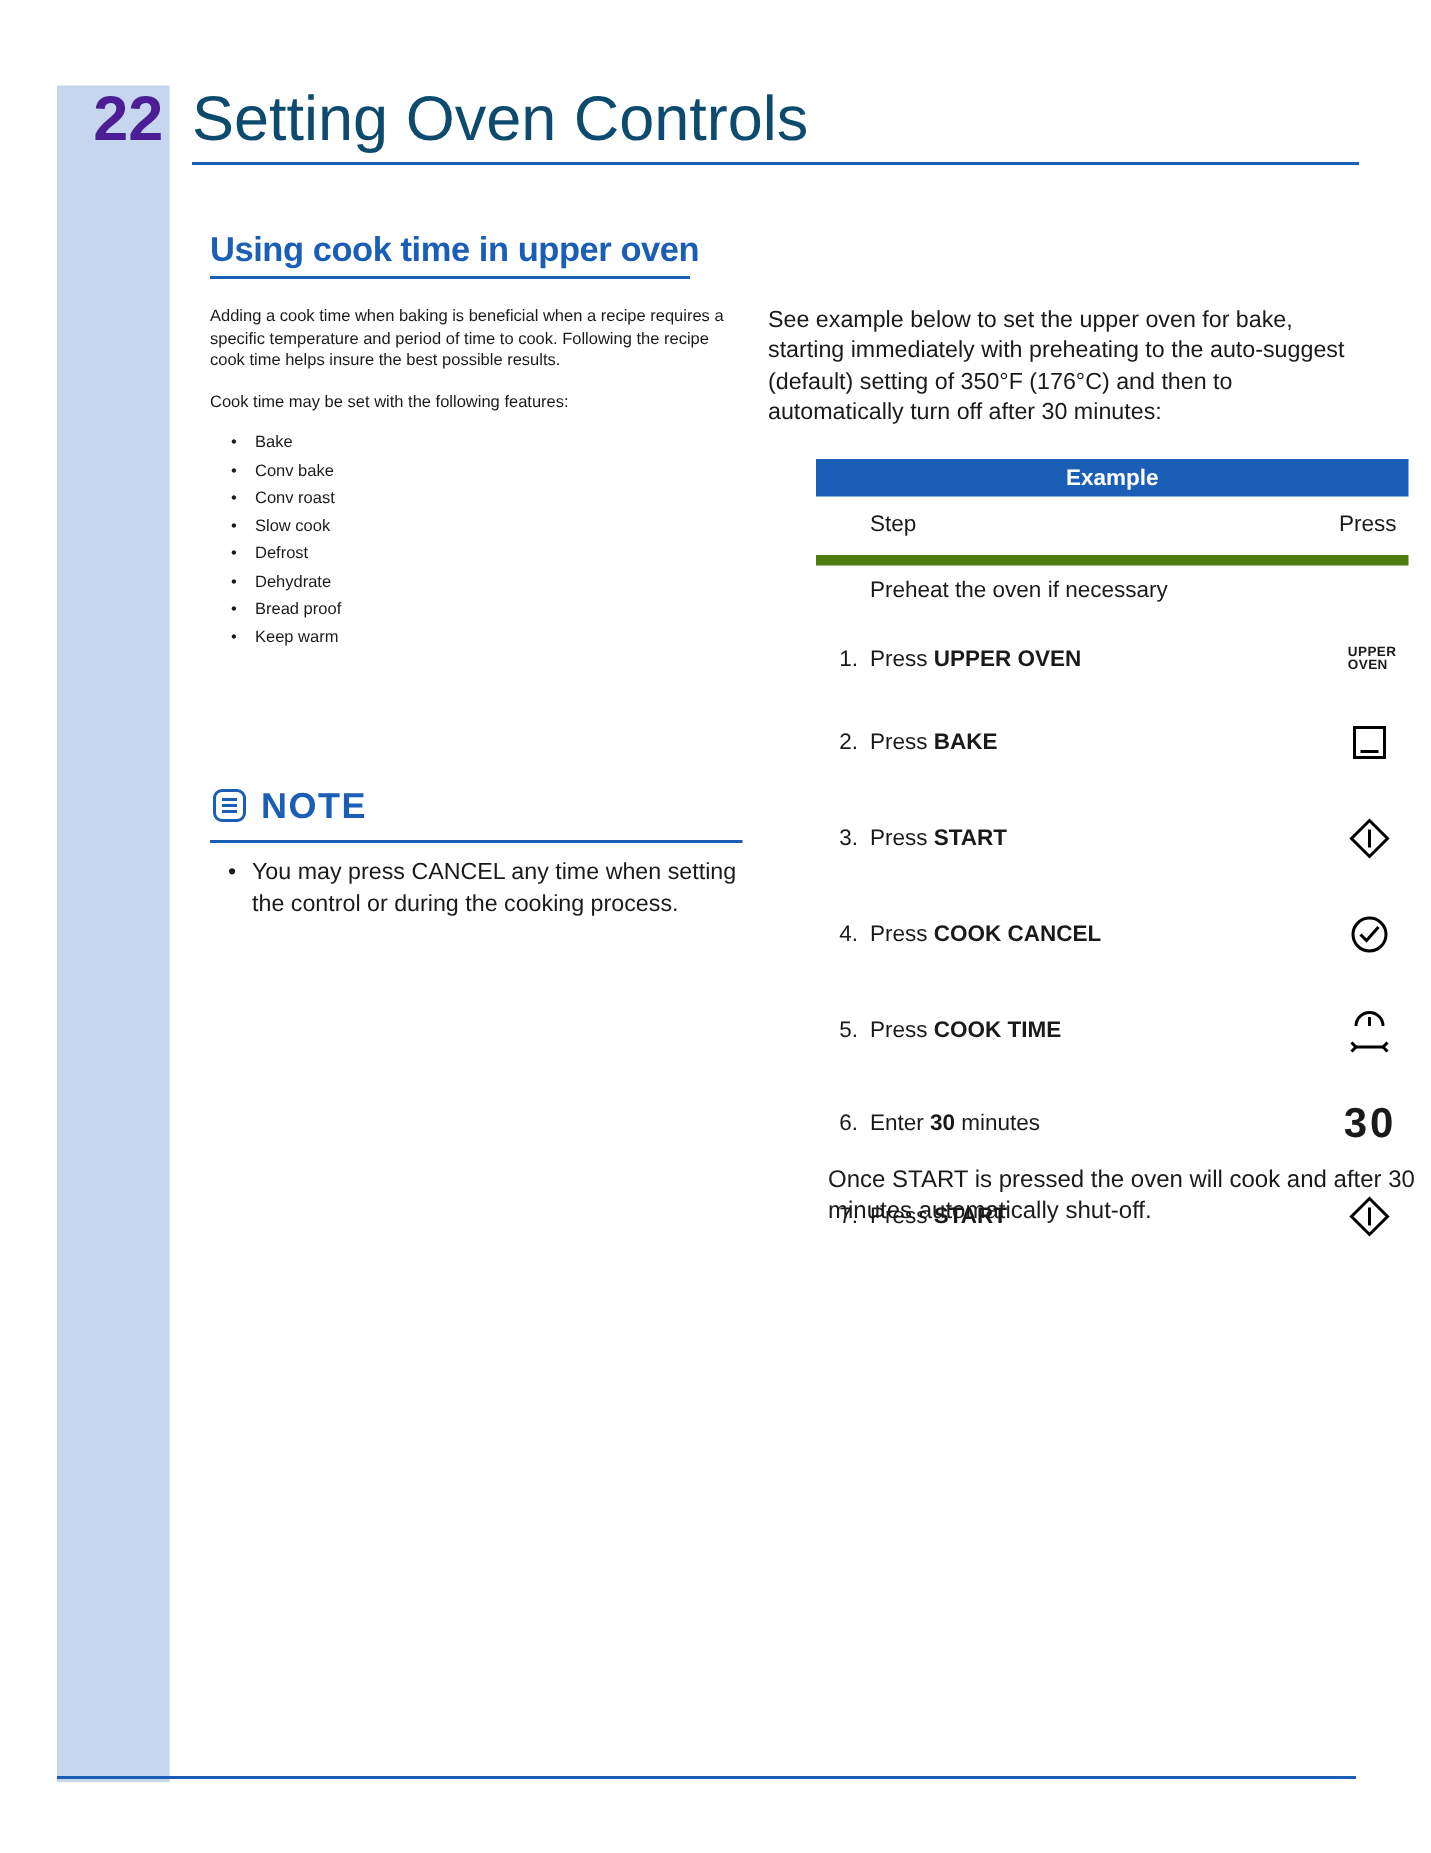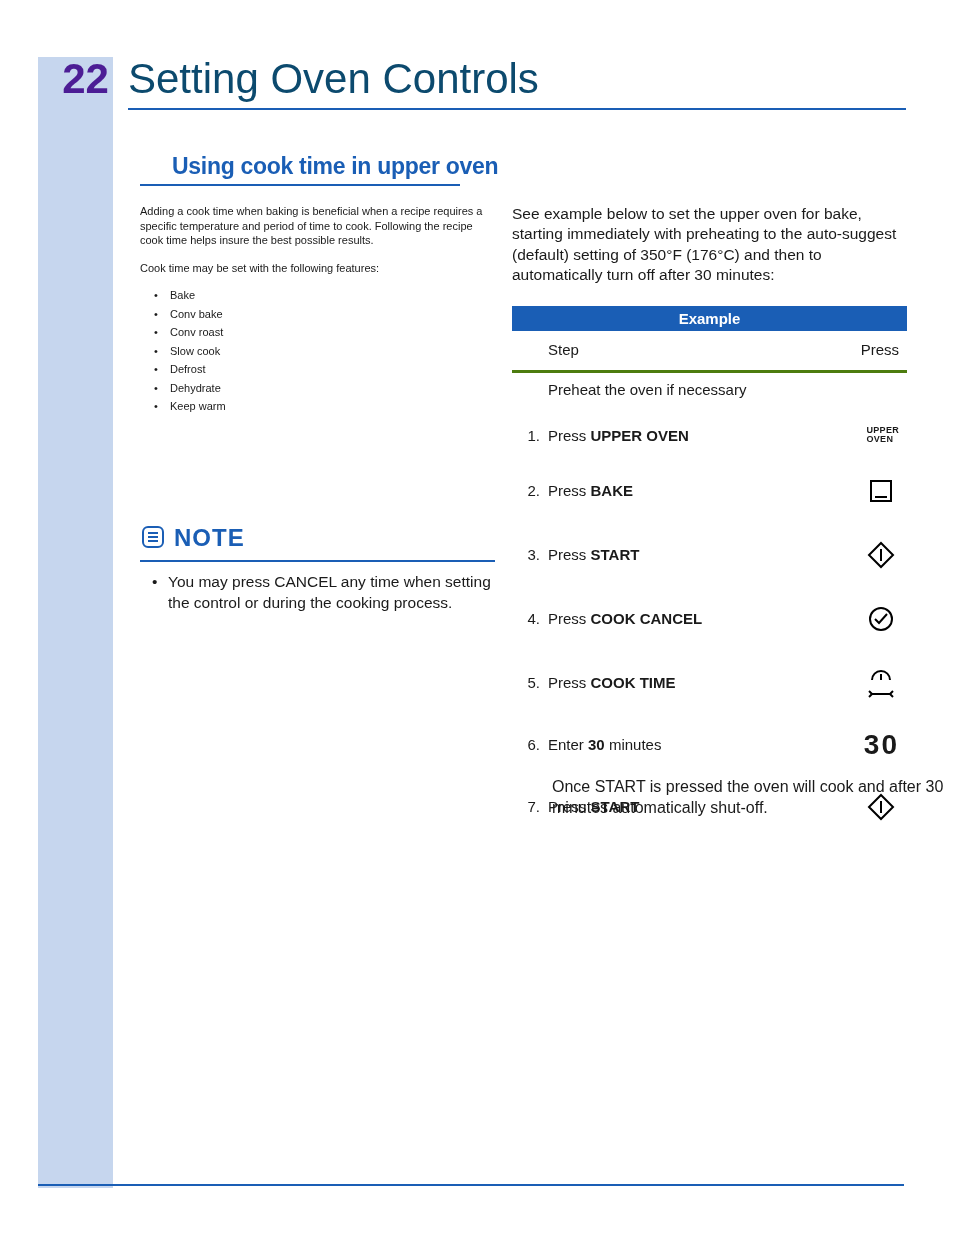--- a/index.html
+++ b/index.html
@@ -5,42 +5,42 @@
   * { box-sizing: border-box; margin: 0; padding: 0; }
   html, body { width: 954px; height: 1235px; background: #fff; font-family: Arial, Helvetica, sans-serif; color: #1a1a1a; }
   .page { position: relative; width: 954px; height: 1235px; }
 
   .side-bar { position: absolute; left: 38px; top: 57px; width: 75px; height: 1131px; background: #c6d6ee; }
   .page-num { position: absolute; left: 38px; top: 55px; width: 75px; text-align: center; font-size: 42px; font-weight: 800; color: #4c1d95; letter-spacing: 0; margin-left: 10px; }
 
   .title { position: absolute; left: 128px; top: 55px; font-size: 42px; font-weight: 400; color: #0c4a6e; letter-spacing: 0; }
   .title-rule { position: absolute; left: 128px; top: 108px; width: 778px; height: 0; border-top: 2px solid #1a5eb5; }
 
-  .h2 { position: absolute; left: 140px; top: 153px; font-size: 23px; font-weight: 700; color: #1a5eb5; letter-spacing: -0.3px; margin-left: 32px; }
+  .h2 { position: absolute; left: 140px; top: 153px; font-size: 23px; font-weight: 700; color: #1a5eb5; letter-spacing: -0.3px; }
   .h2-rule { position: absolute; left: 140px; top: 184px; width: 320px; height: 0; border-top: 2px solid #1a5eb5; }
 
   .col-left { position: absolute; left: 140px; top: 204px; width: 355px; font-size: 11px; line-height: 1.32; }
   .col-right { position: absolute; left: 512px; top: 204px; width: 395px; font-size: 15.5px; line-height: 1.32; }
 
   .para { margin-bottom: 13px; }
   .list { margin-left: 14px; margin-top: 4px; }
   .list .li { position: relative; padding-left: 16px; margin-bottom: 4px; }
   .list .li::before { content: "•"; position: absolute; left: 0; top: 0; }
 
   .note-box { position: absolute; left: 140px; top: 522px; width: 355px; }
   .note-head { display: flex; align-items: flex-start; gap: 8px; padding: 2px 2px 8px 0; }
   .note-head .icon svg { display:block; }
   .note-title { font-size: 24px; font-weight: 800; color: #1a5eb5; letter-spacing: 1px; }
   .note-rule { border-top: 2px solid #1a5eb5; margin: 0 0 10px 0; }
   .note-list .li { position: relative; padding-left: 28px; margin-bottom: 20px; font-size: 15.5px; line-height: 1.35; }
   .note-list .li::before { content: "•"; position: absolute; left: 12px; top: 0; }
 
-  .tbl { position: absolute; left: 512px; top: 306px; width: 395px; font-size: 15px; }
+  .tbl { position: absolute; left: 544px; top: 306px; width: 395px; font-size: 15px; }
   .tbl-header { background: #1a5eb5; color: #fff; font-weight: 700; text-align: center; padding: 4px 0; }
-  .tbl-cols { display: flex; padding: 10px 8px 12px 8px; border-bottom: 3px solid #4d7c0f; background: #f6f8fb00; }
+  .tbl-cols { display: flex; padding: 10px 8px 12px 8px; border-bottom: 7px solid #4d7c0f; background: #f6f8fb00; }
   .tbl-cols .c1 { width: 28px; }
   .tbl-cols .c2 { flex: 1; }
   .tbl-cols .c3 { width: 60px; text-align: right; }
 
   .tbl-row { display: flex; align-items: center; padding: 14px 8px; }
   .tbl-row .c1 { width: 28px; text-align: right; padding-right: 8px; }
   .tbl-row .c2 { flex: 1; }
   .tbl-row .c3 { width: 60px; display: flex; justify-content: flex-end; align-items: center; }
   .tbl-row.pre { padding: 8px 8px 14px 8px; }
   .bold { font-weight: 700; }
@@ -70,20 +70,21 @@
   <div class="col-left">
     <div class="para">Adding a cook time when baking is beneficial when a recipe requires a specific temperature and period of time to cook. Following the recipe cook time helps insure the best possible results.</div>
     <div class="para">Cook time may be set with the following features:</div>
     <div class="list">
       <div class="li">Bake</div>
       <div class="li">Conv bake</div>
       <div class="li">Conv roast</div>
       <div class="li">Slow cook</div>
       <div class="li">Defrost</div>
       <div class="li">Dehydrate</div>
+      <div class="li">Bread proof</div>
       <div class="li">Keep warm</div>
     </div>
   </div>
 
   <div class="note-box">
     <div class="note-head">
       <span class="icon">
         <svg width="26" height="26" viewBox="0 0 26 26">
           <rect x="3" y="3" width="20" height="20" rx="5" ry="5" fill="none" stroke="#1a5eb5" stroke-width="2"></rect>
           <line x1="8" y1="9" x2="18" y2="9" stroke="#1a5eb5" stroke-width="2"></line>

